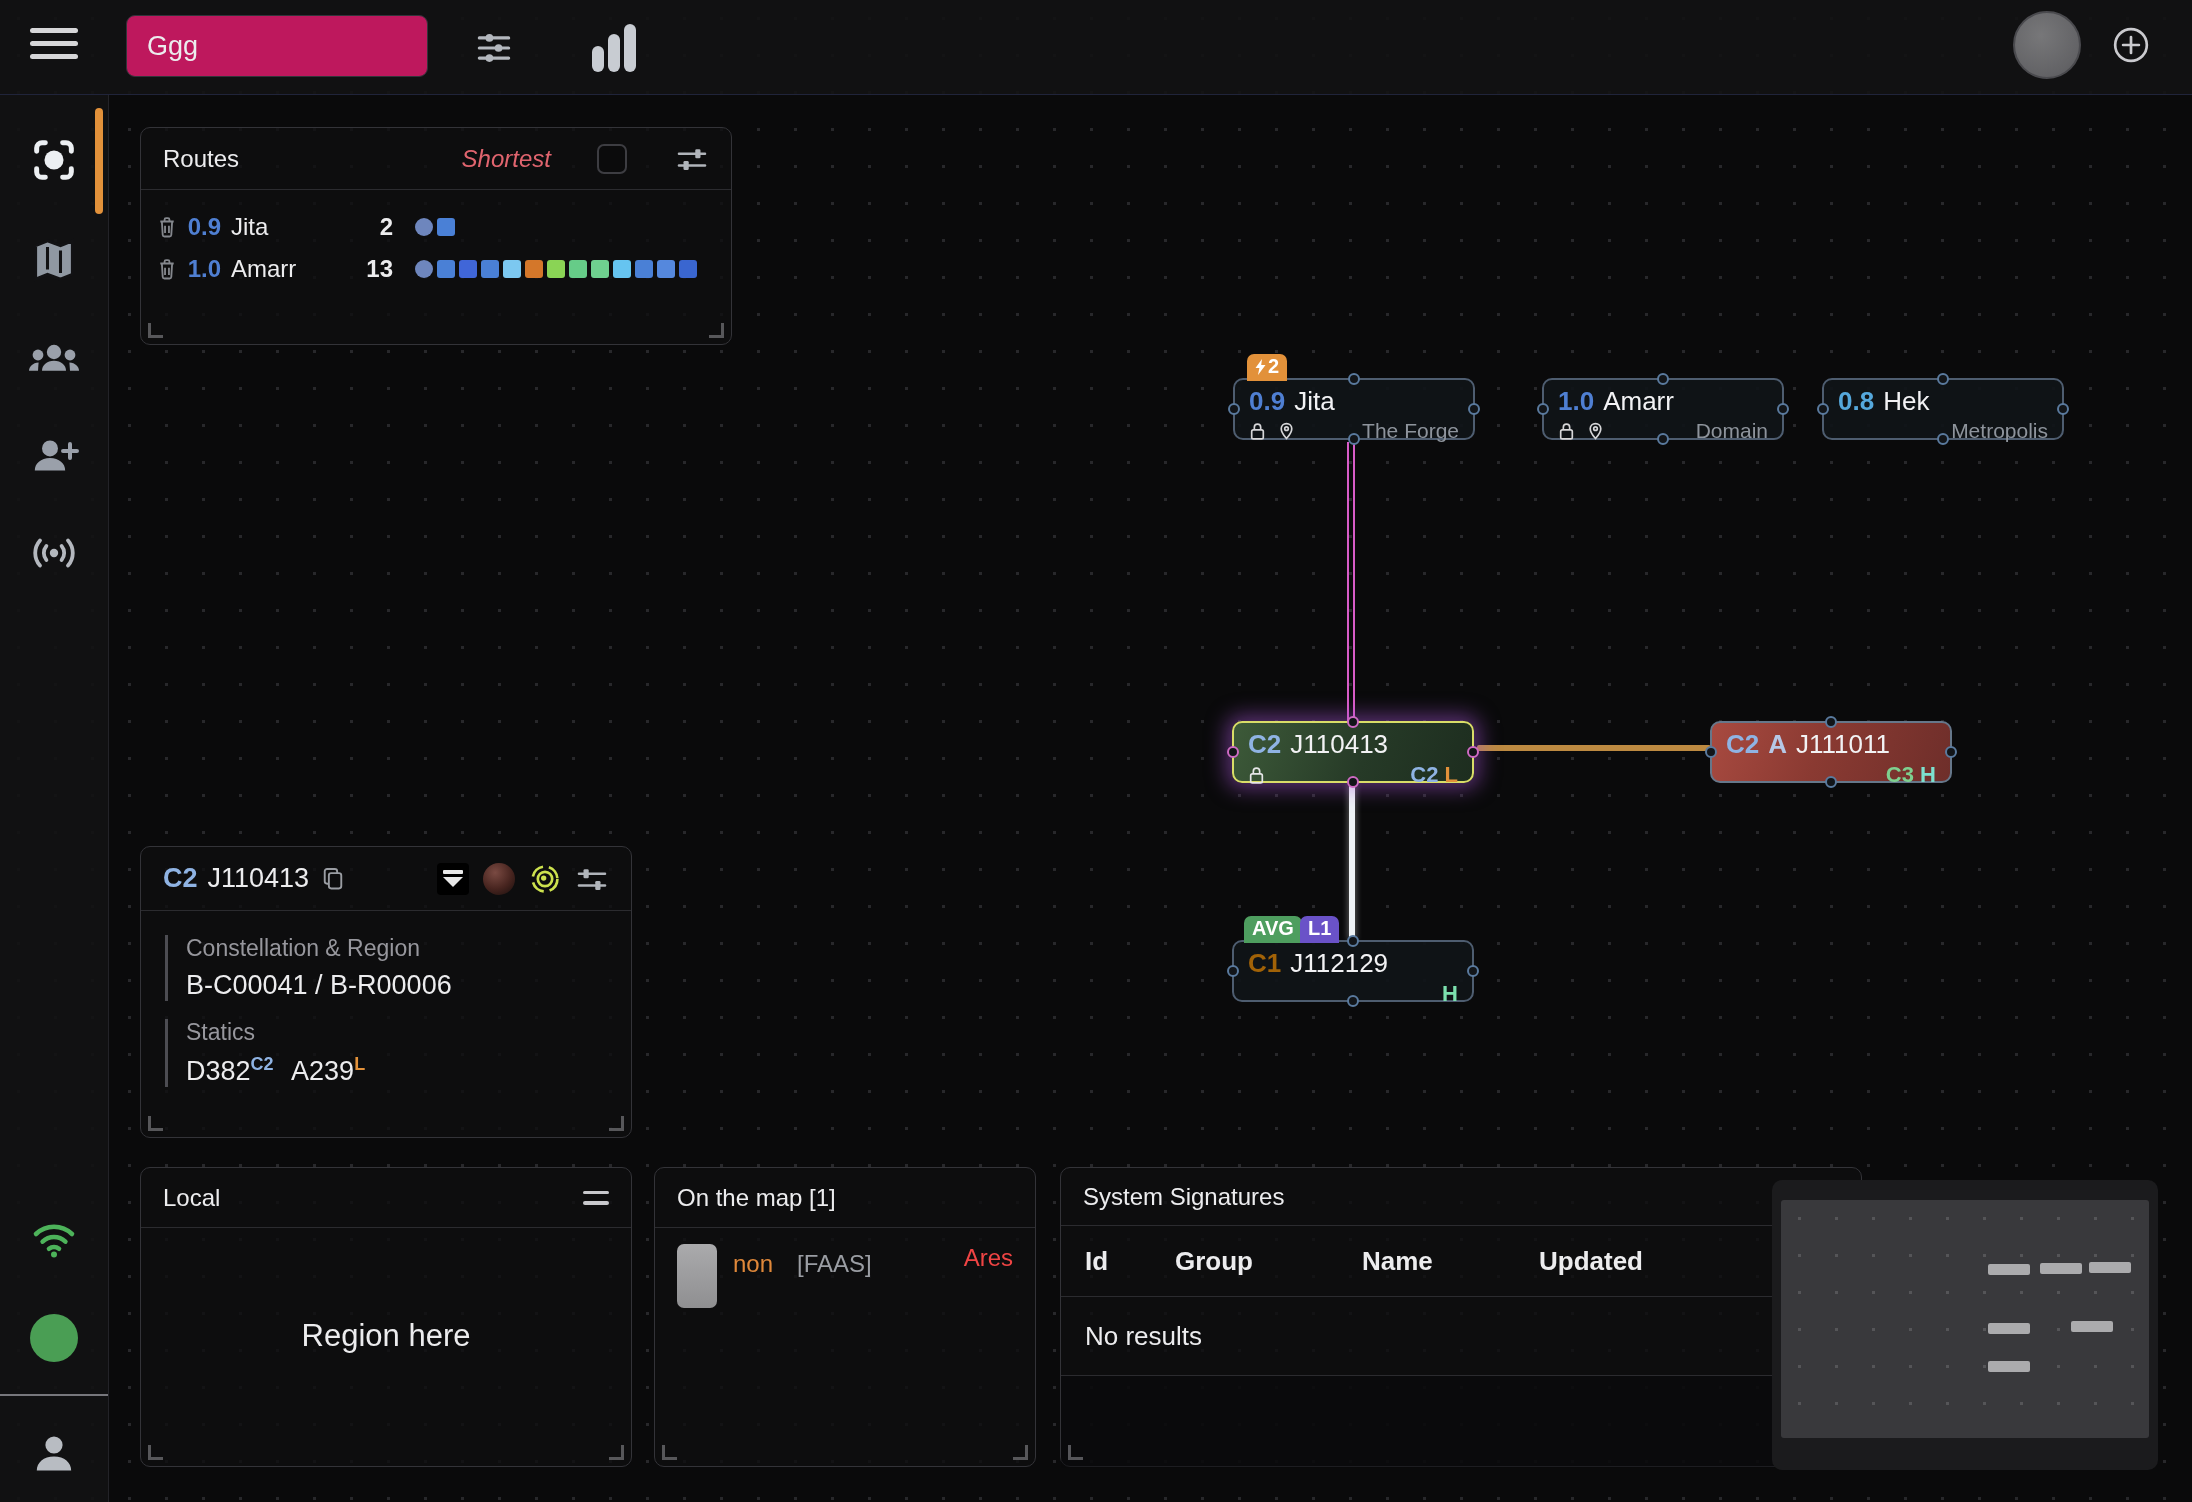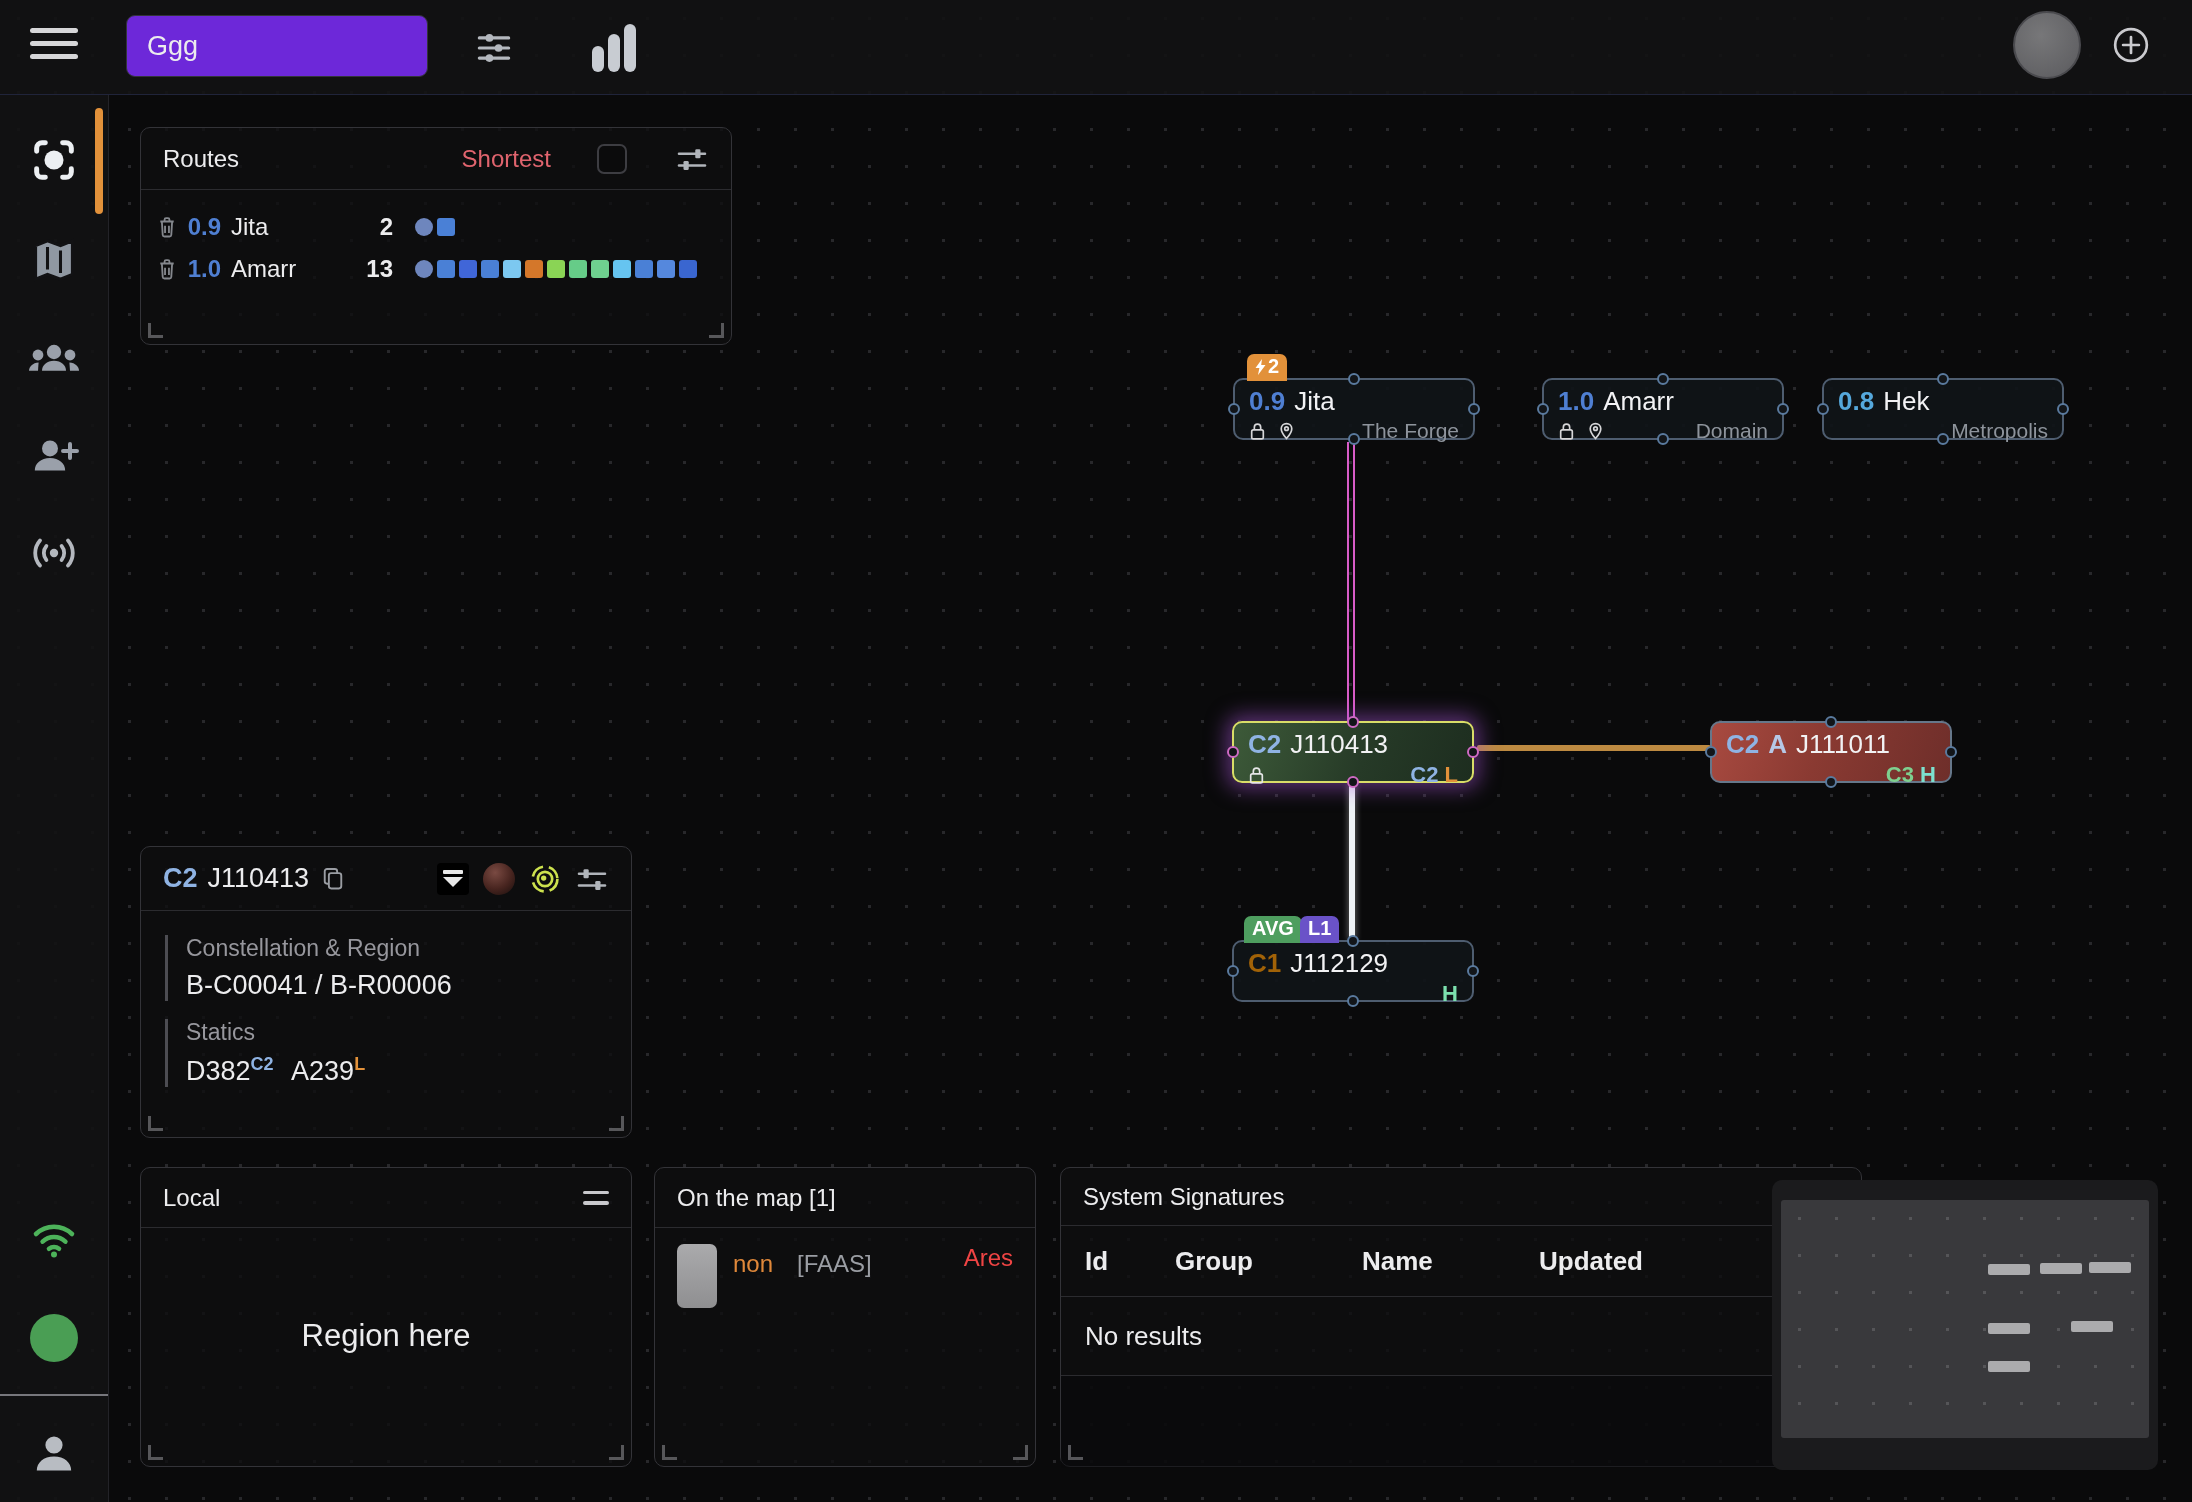--- a/index.html
+++ b/index.html
@@ -9,21 +9,21 @@
     background-image:radial-gradient(#28282b 1.6px, transparent 1.9px);
     background-size:37px 37px;
     font-family:"Liberation Sans", sans-serif;
     color:#e8e8e8;
     -webkit-font-smoothing:antialiased;
   }
   
   .topbar{position:absolute;left:0;top:0;width:2192px;height:94px;background:rgba(18,18,20,.92);border-bottom:1px solid #20243a;z-index:40;}
   .hamburger{position:absolute;left:30px;top:28px;width:48px;height:38px;cursor:pointer;}
   .hamburger span{display:block;height:5px;border-radius:3px;background:#d6d6d8;margin-bottom:8px;}
-  .map-select{position:absolute;left:126px;top:15px;width:302px;height:62px;background:#6d28d9;border:1px solid #33343a;border-radius:9px;color:#ececee;font-size:27px;padding:0 20px;box-sizing:border-box;outline:none;}
+  .map-select{position:absolute;left:126px;top:15px;width:302px;height:62px;background:#be185d;border:1px solid #33343a;border-radius:9px;color:#ececee;font-size:27px;padding:0 20px;box-sizing:border-box;outline:none;}
   .tb-icon{position:absolute;top:22px;}
   .avatar{position:absolute;left:2013px;top:11px;width:68px;height:68px;border-radius:50%;background:radial-gradient(circle at 40% 35%,#777779,#636366 70%,#57575a);border:2px solid #4a4a4e;box-sizing:border-box;}
   .plus-btn{position:absolute;left:2112px;top:26px;width:38px;height:38px;}
   
   .sidebar{position:absolute;left:0;top:94px;width:108px;height:1408px;background:rgba(18,18,20,.92);border-right:1px solid #232328;z-index:30;}
   .side-icon{position:absolute;left:0;width:108px;display:flex;justify-content:center;}
   .active-bar{position:absolute;left:95px;top:14px;width:8px;height:106px;border-radius:5px;background:#e2913a;}
   .side-divider{position:absolute;left:0px;top:1300px;width:108px;height:2px;background:#77777c;}
   
   .panel{position:absolute;background:rgba(14,14,16,.78);border:1px solid #333338;border-radius:10px;box-sizing:border-box;z-index:20;}
@@ -34,21 +34,21 @@
   .rz-r{right:7px;bottom:6px;border-right:3px solid #707074;border-bottom:3px solid #707074;}
   
   .routes-row{display:flex;align-items:center;height:42px;padding:0 16px;}
   .routes-sec{font-weight:bold;font-size:24px;width:44px;text-align:right;margin-right:10px;}
   .sec-blue{color:#4f7fd2;} .sec-cyan{color:#55a8dc;}
   .routes-name{font-size:24px;color:#ececee;}
   .routes-count{font-size:24px;font-weight:bold;color:#ececee;margin-left:auto;width:40px;text-align:right;}
   .chips{display:flex;align-items:center;gap:4px;margin-left:22px;width:300px;}
   .chip{width:18px;height:18px;border-radius:3px;flex:none;}
   .chip.circle{border-radius:50%;}
-  .shortest{margin-left:auto;color:#e0646e;font-size:24px;}
+  .shortest{margin-left:auto;color:#e0646e;font-size:24px;font-style:italic;}
   .checkbox{width:30px;height:30px;border:2px solid #3d3d42;border-radius:7px;background:#0b0b0c;margin-left:14px;box-sizing:border-box;}
   
   .info-class{color:#8fb3e3;font-weight:bold;font-size:27px;margin-right:10px;}
   .info-name{font-size:27px;color:#ececee;margin-right:12px;}
   .info-section{margin:0 0 18px 24px;border-left:3px solid #4c4c52;padding-left:18px;}
   .info-label{color:#97979d;font-size:23px;margin-bottom:8px;}
   .info-value{color:#ececee;font-size:27px;}
   .sup{font-size:18px;font-weight:bold;vertical-align:super;}
   .sup-blue{color:#8fb3e3;} .sup-orange{color:#e2913a;}
   

